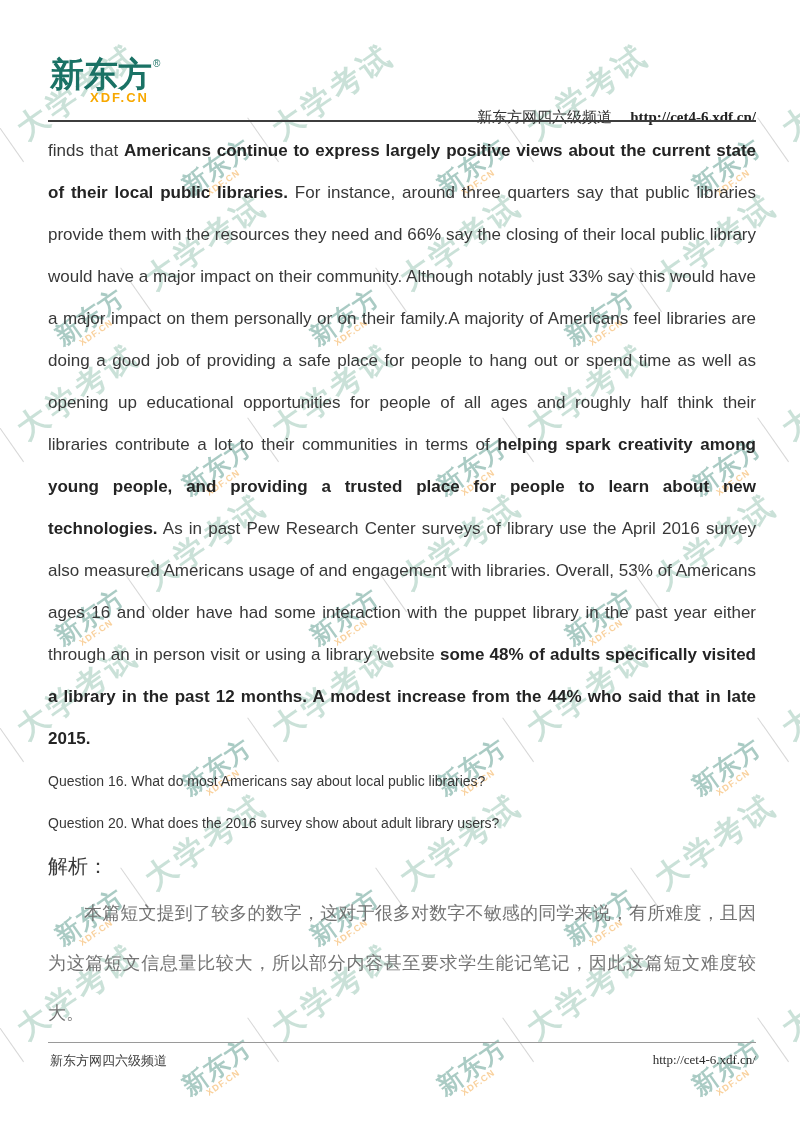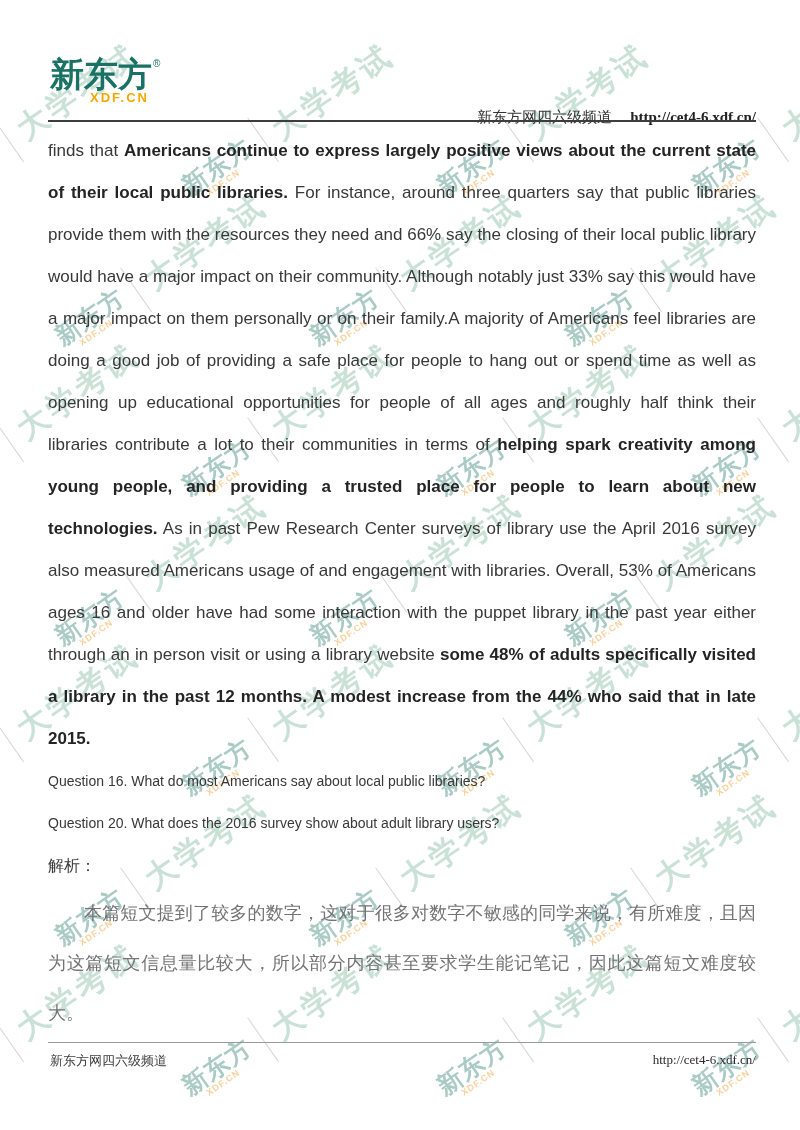--- a/index.html
+++ b/index.html
@@ -111,21 +111,21 @@
     text-align: justify;
     color: #383838;
   }
   .passage .b { font-weight: bold; color: #242424; }
   .question {
     font-size: 14px;
     line-height: 42px;
     color: #383838;
   }
   .analysis-label {
-    font-size: 16px;
+    font-size: 20px;
     line-height: 44px;
     color: #3a3a3a;
     font-family: "Liberation Serif", serif;
   }
   .analysis-body {
     font-size: 18px;
     line-height: 50px;
     text-align: justify;
     text-indent: 2em;
     color: #737373;

